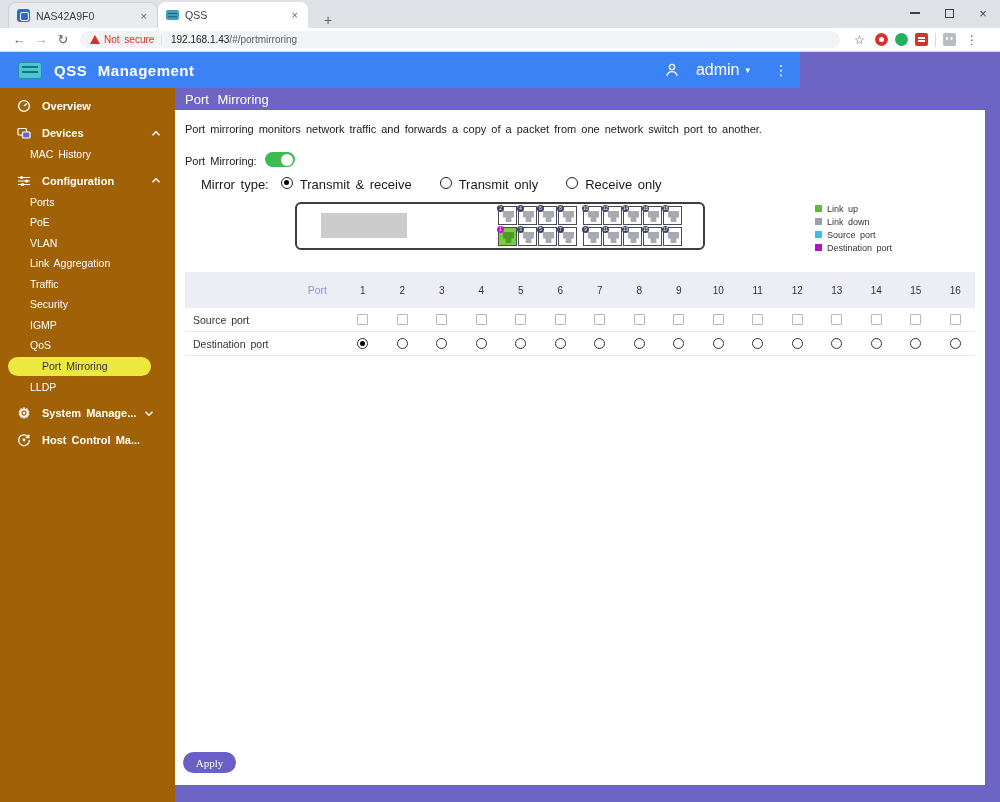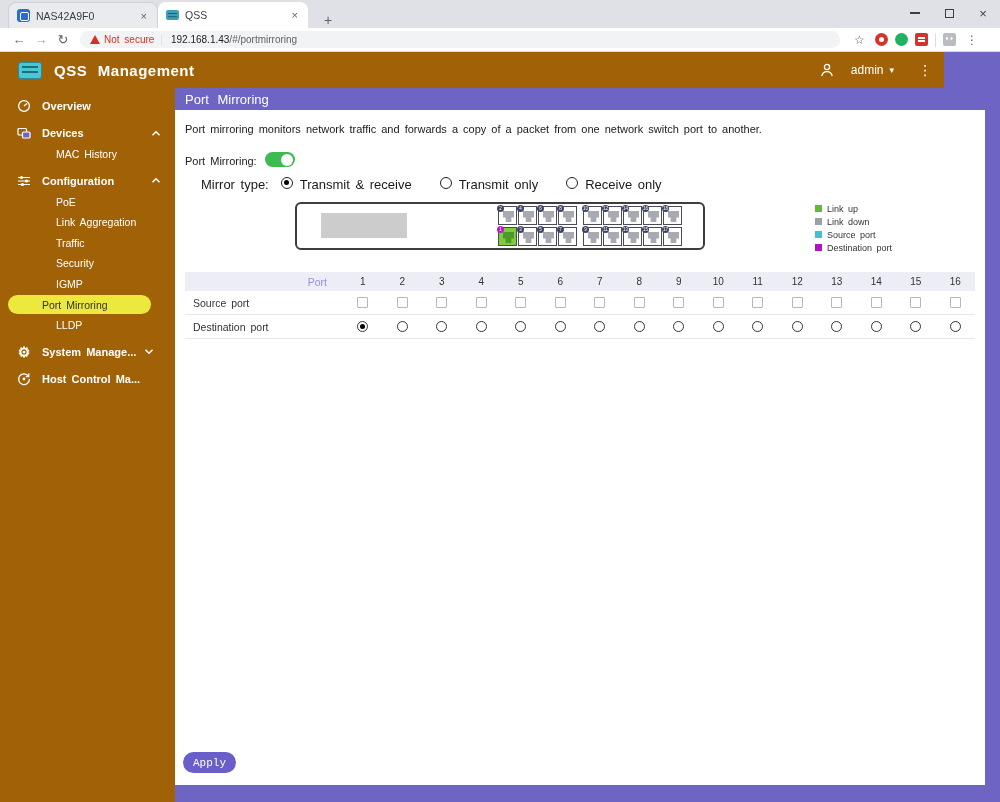--- a/index.html
+++ b/index.html
@@ -40,39 +40,39 @@
   .ext.circle-red:after{content:"";position:absolute;left:4px;top:4px;width:5px;height:5px;border-radius:50%;background:#fff}
   .ext.circle-green{border-radius:50%;background:#1fb35f}
   .ext.square-red{border-radius:2px;background:#d0342c}
   .ext.square-red:after{content:"";position:absolute;left:3px;top:4px;width:7px;height:1.5px;background:#fff;box-shadow:0 3px 0 #fff}
   .ext-sep{width:1px;height:14px;background:#dadce0}
   .ext.robot{border-radius:2px;background:#b9bdc2}
   .ext.robot:after{content:"";position:absolute;left:3px;top:4px;width:2.5px;height:2.5px;border-radius:50%;background:#fff;box-shadow:4.5px 0 0 #fff}
   .menu3{color:#5f6368;font-size:12px;margin-left:10px;cursor:pointer}
 
   
-  .appheader{position:absolute;left:0;top:52px;width:944px;height:36px;background:#a16207;display:flex;align-items:center;color:#fff}
+  .appheader{position:absolute;left:0;top:52px;width:800px;height:36px;background:#3b82f6;display:flex;align-items:center;color:#fff}
   .applogo{width:24px;height:17px;background:#49c7d4;border-radius:3px;margin-left:18px;position:relative;border:1px solid #2a8c98}
   .applogo:after{content:"";position:absolute;left:3px;top:3px;width:16px;height:2px;background:#1f6d78;box-shadow:0 5px 0 #1f6d78}
   .apptitle{font-size:15px;font-weight:bold;margin-left:12px;letter-spacing:.5px;word-spacing:6px}
   .hdr-right{margin-left:auto;display:flex;align-items:center;margin-right:12px}
   .hdr-user{display:flex;align-items:center;cursor:pointer}
   .hdr-user svg{display:block}
-  .hdr-username{font-size:12px;margin:0 6px 0 16px}
+  .hdr-username{font-size:16px;margin:0 6px 0 16px}
   .hdr-caret{font-size:9px}
   .hdr-menu{font-size:14px;margin-left:24px;cursor:pointer}
 
   
   .sidebar{position:absolute;left:0;top:88px;width:175px;bottom:0;background:#a16207;color:#fff;padding-top:2px}
   .sb-top{display:flex;align-items:center;height:22px;padding:0 14px 0 16px;font-size:11px;font-weight:bold;cursor:pointer;margin-top:5px}
   .sb-top .sb-icon{width:16px;margin-right:10px;display:flex;align-items:center;justify-content:center;font-size:13px}
   .sb-top .gear-glyph{font-size:14px;line-height:1}
   .chev{margin-left:auto;display:flex}
   .chev.inline{margin-left:8px}
-  .sb-sub{height:20.5px;display:flex;align-items:center;padding-left:56px;font-size:10.5px;cursor:pointer}
+  .sb-sub{height:20.5px;display:flex;align-items:center;padding-left:30px;font-size:10.5px;cursor:pointer}
   .sb-sub.active{background:#ece83e;color:#333;border-radius:10px;margin:1px 24px 1px 8px;padding-left:34px;height:19px}
 
   
   .main{position:absolute;left:175px;top:88px;right:0;bottom:0;background:#6e64c3}
   .page-title{color:#fff;font-size:13px;padding:4px 0 0 10px;height:22px;word-spacing:5px}
   .card{position:absolute;left:0;top:22px;right:15px;bottom:17px;background:#fff}
 
   .desc{padding:13px 0 0 10px;font-size:11px;color:#1a1a1a}
   .toggle-row{display:flex;align-items:flex-end;margin:17px 0 0 10px}
   .toggle-label{font-size:11px;color:#1a1a1a}
@@ -96,31 +96,31 @@
   .port.up{background:#7ccb43}
   .port.up .conn{background:#4f9a27}
   .badge{position:absolute;left:-2px;top:-2px;width:7px;height:7px;border-radius:50%;background:#3e4464;color:#fff;font-size:4.5px;line-height:7px;text-align:center;z-index:2}
   .badge.dest{background:#be18c9}
   .legend{position:absolute;left:640px;top:0;font-size:9px;color:#333}
   .leg-item{display:flex;align-items:center;height:13px}
   .leg-sw{width:7px;height:7px;margin-right:5px;flex:none}
 
   
   .ptable{margin:8px 10px 0 10px;font-size:10px;color:#333}
-  .pt-head{display:flex;align-items:center;height:19px;background:#ededf6}
+  .pt-head{display:flex;align-items:center;height:36px;background:#ededf6}
   .pt-label{width:158px;padding-left:8px;flex:none;font-size:10.5px}
   .pt-label.head{text-align:right;padding-right:16px;color:#978fdb}
   .pt-cols{flex:1;display:flex}
   .pt-col{flex:1;display:flex;align-items:center;justify-content:center}
   .pt-row{display:flex;align-items:center;height:24px;border-bottom:1px solid #e7e7ef}
   .cbox{width:11px;height:11px;border:1px solid #b6b6c2;background:#fff;border-radius:1px;cursor:pointer}
   .rad{width:11px;height:11px;border-radius:50%;border:1.4px solid #333;background:#fff;position:relative;cursor:pointer}
   .rad.checked:after{content:"";position:absolute;left:1.6px;top:1.6px;width:5px;height:5px;border-radius:50%;background:#000}
 
-  .applybtn{position:absolute;left:8px;bottom:12px;width:53px;height:21px;border:none;border-radius:11px;background:#6a5fc8;color:#fff;font-size:11px;font-family:Liberation Mono, monospace;cursor:pointer}
+  .applybtn{position:absolute;left:8px;bottom:12px;width:53px;height:21px;border:none;border-radius:11px;background:#6a5fc8;color:#fff;font-size:11px;font-family:Liberation Serif, serif;cursor:pointer}
 </style>
 </head>
 <body>
 
 <div class="tabstrip">
   <div class="tab inactive">
     <span class="fav1"></span>
     <span class="title">NAS42A9F0</span>
     <span class="x">×</span>
   </div>
@@ -218,33 +218,42 @@
         </svg>
       </span>
       <span class="sb-label">Configuration</span>
       <span class="chev">
         <svg width="10" height="7" viewBox="0 0 10 7">
           <path d="M1.5 5.3 L5 1.8 L8.5 5.3" fill="none" stroke="#fff" stroke-width="1.5"></path>
         </svg>
       </span>
     </div>
     <div class="sb-sub">
+      <span class="sb-label">Ports</span>
+    </div>
+    <div class="sb-sub">
       <span class="sb-label">PoE</span>
     </div>
     <div class="sb-sub">
+      <span class="sb-label">VLAN</span>
+    </div>
+    <div class="sb-sub">
       <span class="sb-label">Link Aggregation</span>
     </div>
     <div class="sb-sub">
       <span class="sb-label">Traffic</span>
     </div>
     <div class="sb-sub">
       <span class="sb-label">Security</span>
     </div>
     <div class="sb-sub">
       <span class="sb-label">IGMP</span>
+    </div>
+    <div class="sb-sub">
+      <span class="sb-label">QoS</span>
     </div>
     <div class="sb-sub active">
       <span class="sb-label">Port Mirroring</span>
     </div>
     <div class="sb-sub">
       <span class="sb-label">LLDP</span>
     </div>
     <div class="sb-top">
       <span class="sb-icon">
         <span class="gear-glyph">⚙</span>

